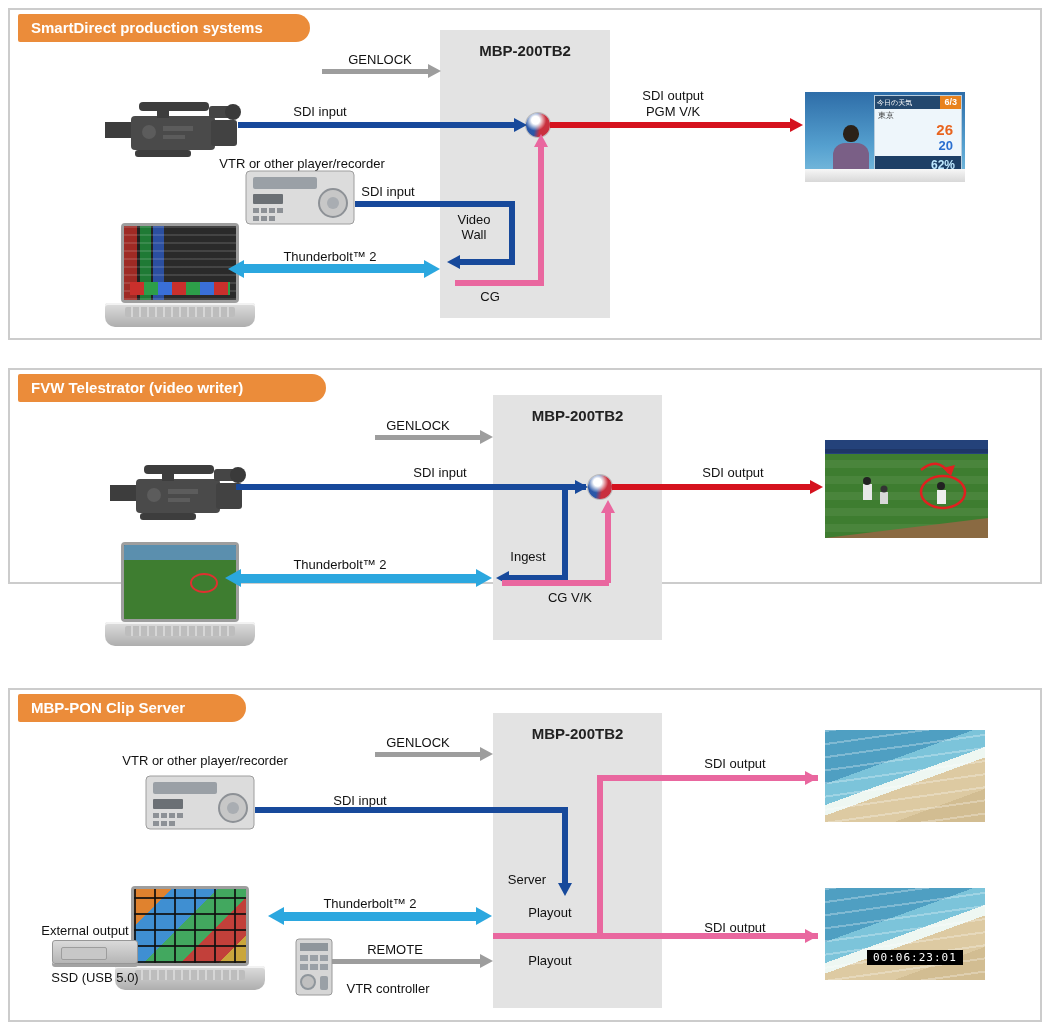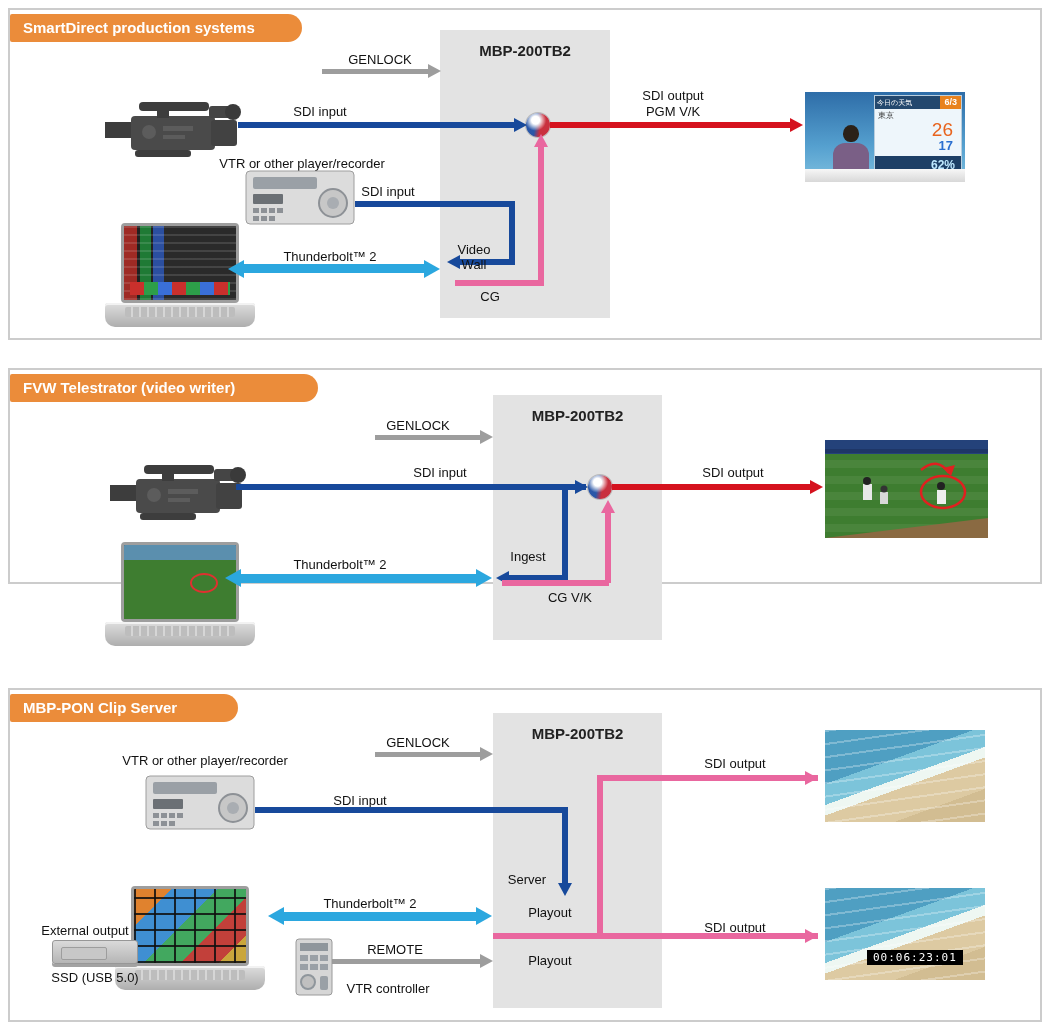--- a/index.html
+++ b/index.html
@@ -1,20 +1,20 @@
 <!DOCTYPE html>
 <html><head>
 <meta charset="utf-8">
 <style>
   *{margin:0;padding:0;box-sizing:border-box}
   html,body{background:#fff}
   body{width:1050px;height:1030px;position:relative;font-family:"Liberation Sans",sans-serif;color:#111}
   .stage{position:absolute;left:0;top:0;width:1050px;height:1030px;background:#fff}
   .panel{position:absolute;left:8px;width:1034px;background:#fff;border:2px solid #cccccc}
-  .banner{position:absolute;left:0;top:4px;height:28px;background:#EB8C3A;border-radius:2px 14px 14px 2px;
+  .banner{position:absolute;left:8px;top:4px;height:28px;background:#EB8C3A;border-radius:2px 14px 14px 2px;
           color:#fff;font-weight:bold;font-size:15px;line-height:28px;padding:0 18px 0 13px;white-space:nowrap}
   .mbp{position:absolute;background:#E3E3E3}
   .mbp-label{padding-top:12px;text-align:center;font-weight:bold;font-size:15px;color:#222}
   .lbl{position:absolute;font-size:13px;color:#111;white-space:nowrap;transform:translateX(-50%)}
   .lbl-block{position:absolute;font-size:13px;color:#111;text-align:center;line-height:15px}
   .ln{position:absolute}
   .ln-gray{background:#9D9D9D}
   .ln-blue{background:#17499B}
   .ln-red{background:#D5121E}
   .ln-pink{background:#E9679F}
@@ -53,21 +53,21 @@
         repeating-linear-gradient(90deg, rgba(15,15,15,.85) 0 2px, transparent 2px 20px),
         repeating-linear-gradient(0deg, rgba(15,15,15,.85) 0 2px, transparent 2px 16px),
         linear-gradient(135deg,#e0822e 0 20%,#3f8fd2 20% 45%,#42a85f 45% 65%,#c2403a 65% 85%,#caa63c 85% 100%)}
   
   .monitor{position:absolute;width:160px;height:90px;overflow:hidden;
            background:linear-gradient(180deg,#2e6da8 0,#55a0cf 60%,#7fc0e0 100%)}
   .wx-board{position:absolute;right:3px;top:3px;width:88px;height:84px;background:#eef6fb;border:1px solid #b9cede;overflow:hidden}
   .wx-header{height:13px;background:#23486e;color:#fff;font-size:7px;display:flex;justify-content:space-between;align-items:center;padding-left:2px}
   .wx-date{background:#E8821E;color:#fff;font-weight:bold;font-size:9px;padding:0 4px;height:13px;line-height:13px}
   .wx-city{font-size:8px;color:#333;padding:1px 3px 0}
-  .wx-high{font-size:19px;font-weight:normal;color:#e8641e;text-align:right;padding-right:8px;line-height:18px}
+  .wx-high{font-size:15px;font-weight:bold;color:#e8641e;text-align:right;padding-right:8px;line-height:18px}
   .wx-low{font-size:13px;font-weight:bold;color:#2a6fd0;text-align:right;padding-right:8px;line-height:14px}
   .wx-hum{margin-top:3px;background:#1d3f66;color:#bfe9ff;font-size:12px;font-weight:bold;text-align:right;padding:2px 6px}
   .wx-person{position:absolute;left:26px;bottom:13px;width:40px;height:44px}
   .wx-head{width:16px;height:17px;border-radius:50% 50% 45% 45%;background:#2b2118;margin:0 auto}
   .wx-bodyshape{width:36px;height:26px;border-radius:12px 12px 0 0;background:#7a5f86;margin:1px auto 0}
   .wx-desk{position:absolute;left:0;bottom:0;width:100%;height:13px;background:linear-gradient(#f7f7f7,#d8d8d8)}
   
   .beach{position:absolute;width:160px;height:92px;overflow:hidden;
          background:
           repeating-linear-gradient(172deg, rgba(255,255,255,.28) 0 2px, rgba(255,255,255,0) 2px 13px),
@@ -125,21 +125,21 @@
     <div class="tri tr-red-r" style="left:780px;top:108px"></div>
 
     <div class="monitor" style="left:795px;top:82px">
       <div class="wx-board">
         <div class="wx-header">
           <span>今日の天気</span>
           <span class="wx-date">6/3</span>
         </div>
         <div class="wx-city">東京</div>
         <div class="wx-high">26</div>
-        <div class="wx-low">17</div>
+        <div class="wx-low">20</div>
         <div class="wx-hum">62%</div>
       </div>
       <div class="wx-person">
         <div class="wx-head"></div>
         <div class="wx-bodyshape"></div>
       </div>
       <div class="wx-desk"></div>
     </div>
 
     <div class="lbl" style="left:292px;top:146px">VTR or other player/recorder</div>
@@ -160,21 +160,21 @@
         <circle cx="88" cy="33" r="14" fill="#c7c7c7" stroke="#8d9196" stroke-width="2"></circle>
         <circle cx="88" cy="33" r="6" fill="#a9adb2"></circle>
       </svg>
     </div>
 
     <div class="lbl" style="left:378px;top:174px">SDI input</div>
     <div class="ln ln-blue" style="left:345px;top:191px;width:160px;height:6px"></div>
     <div class="ln ln-blue" style="left:499px;top:191px;width:6px;height:64px"></div>
     <div class="ln ln-blue" style="left:450px;top:249px;width:55px;height:6px"></div>
     <div class="tri tr-blue-l" style="left:437px;top:245px"></div>
-    <div class="lbl-block" style="left:438px;top:232px;width:52px">Video Wall</div>
+    <div class="lbl-block" style="left:438px;top:202px;width:52px">Video Wall</div>
 
     <div class="laptop" style="left:95px;top:213px">
       <div class="lt-screen">
           <div class="lt-content sc1"></div>
         </div>
       <div class="lt-base"></div>
     </div>
 
     <div class="lbl" style="left:320px;top:239px">Thunderbolt™ 2</div>
     <div class="tri tr-cyan-l" style="left:218px;top:250px"></div>

